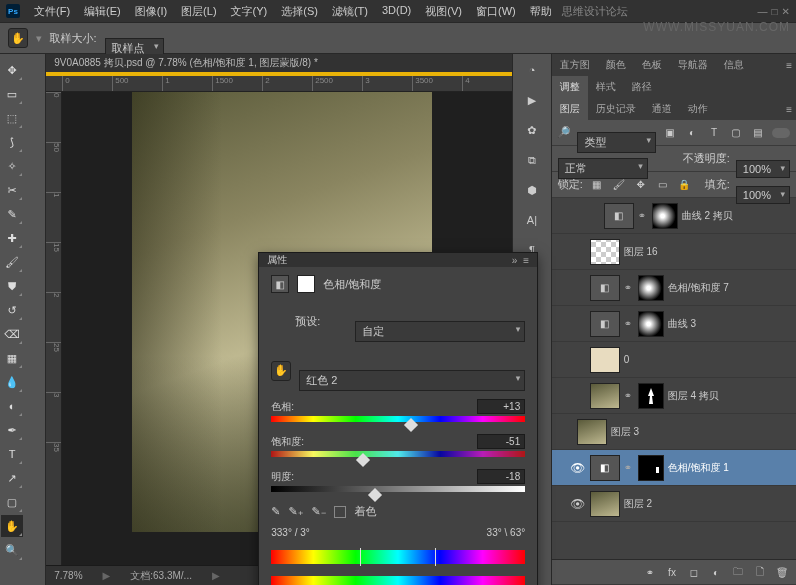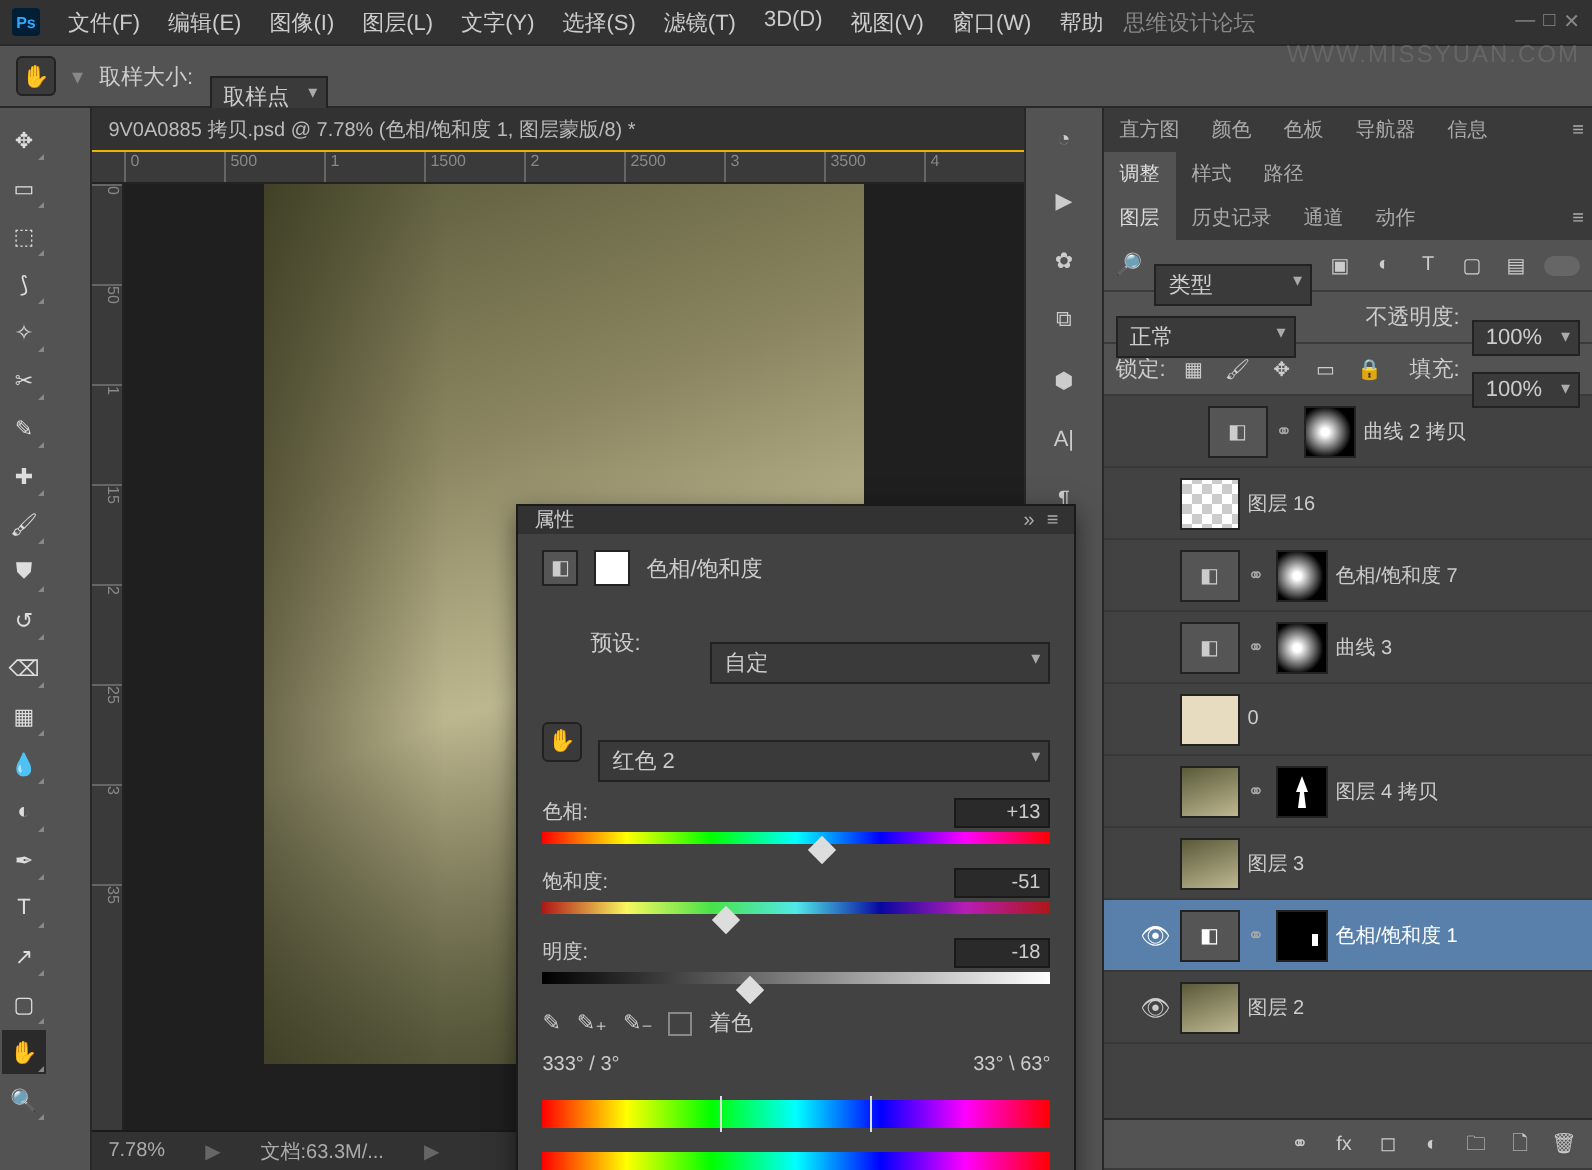--- a/index.html
+++ b/index.html
@@ -12,21 +12,21 @@
 .options-bar { height:32px; background:#535353; border-top:1px solid #282828; border-bottom:1px solid #282828; display:flex; align-items:center; padding:0 8px; gap:8px; }
 .hand-icon { width:20px; height:20px; background:#3a3a3a; border:1px solid #222; border-radius:3px; display:flex; align-items:center; justify-content:center; }
 .dropdown { background:#3a3a3a; border:1px solid #222; padding:2px 18px 2px 6px; position:relative;margin-top:20px; }
 .dropdown::after { content:"▾"; position:absolute; right:4px; top:2px; font-size:9px; color:#aaa; }
 .main { display:flex; height:531px; }
 .toolbox { width:48px; background:#535353; border-right:1px solid #282828; display:flex; flex-direction:column; flex-wrap:wrap; padding:4px 0; align-content:flex-start; }
 .tool { width:22px; height:22px; margin:1px; display:flex; align-items:center; justify-content:center; color:#ddd; cursor:pointer; position:relative; }
 .tool.active { background:#2a2a2a; }
 .tool::after { content:""; position:absolute; right:1px; bottom:1px; width:0; height:0; border-left:3px solid transparent; border-bottom:3px solid #888; }
 .doc-area { flex:1; background:#282828; display:flex; flex-direction:column; position:relative; }
-.doc-tab { height:22px; background:#323232; border-bottom:1px solid #eab308; display:flex; align-items:center; padding:0 8px; font-size:10px; color:#bbb; }
+.doc-tab { height:22px; background:#323232; border-bottom:4px solid #eab308; display:flex; align-items:center; padding:0 8px; font-size:10px; color:#bbb; }
 .ruler-h { height:16px; background:#3a3a3a; border-bottom:1px solid #222; display:flex; font-size:8px; color:#888; padding-left:16px; overflow:hidden; }
 .ruler-h span { width:50px; border-left:1px solid #666; padding-left:2px; }
 .canvas-wrap { flex:1; display:flex; }
 .ruler-v { width:16px; background:#3a3a3a; border-right:1px solid #222; display:flex; flex-direction:column; font-size:8px; color:#888; }
 .ruler-v span { height:50px; border-top:1px solid #666; writing-mode:vertical-rl; }
 .canvas { flex:1; background:#1f1f1f; position:relative; overflow:hidden; }
 .photo { position:absolute; left:70px; top:0; width:300px; height:440px; background:linear-gradient(160deg,#5a5a3a 0%,#8a8560 30%,#beb890 55%,#6a6548 100%); }
 .photo::before { content:""; position:absolute; inset:0; background:linear-gradient(90deg,rgba(40,40,20,.5) 0%,transparent 30%),linear-gradient(0deg,rgba(50,55,30,.6) 0%,transparent 40%); }
 .status-bar { height:20px; background:#323232; border-top:1px solid #1a1a1a; display:flex; align-items:center; padding:0 8px; font-size:10px; color:#aaa; gap:20px; }
 .right-panels { width:255px; background:#535353; border-left:1px solid #282828; display:flex; flex-direction:column; }
@@ -47,21 +47,21 @@
 .link { width:10px; font-size:10px; color:#aaa; }
 .lname { flex:1; font-size:10px; }
 .small-btn { width:16px; height:16px; display:flex; align-items:center; justify-content:center; font-size:10px; }
 .prop-panel { position:absolute; left:212px; top:198px; width:280px; height:350px; background:#424242; border:1px solid #1a1a1a; box-shadow:0 4px 12px rgba(0,0,0,.5); display:flex; flex-direction:column; z-index:10; }
 .prop-header { height:22px; background:#323232; display:flex; align-items:center; padding:0 8px; font-size:10px; }
 .prop-header .pclose { margin-left:auto; color:#aaa; }
 .prop-body { flex:1; padding:8px 12px; display:flex; flex-direction:column; gap:8px; font-size:11px; }
 .prop-row { display:flex; align-items:center; gap:8px; }
 .prop-label { width:52px; color:#ccc;margin-left:24px; }
 .slider-wrap { flex:1; display:flex; flex-direction:column; gap:2px; }
-.slider-top { display:flex; justify-content:space-between; font-size:10px; }
+.slider-top { display:flex; justify-content:space-between; font-size:10px;align-items:flex-end; }
 .slider-track { height:10px; position:relative; }
 .hue-grad { height:6px; background:linear-gradient(90deg,#f00,#ff0,#0f0,#0ff,#00f,#f0f,#f00); }
 .gray-grad { height:6px; background:linear-gradient(90deg,#000,#fff); }
 .thumb-handle { position:absolute; top:4px; width:10px; height:10px; background:#ddd; transform:translateX(-50%) rotate(45deg); }
 .color-strip { height:14px; background:linear-gradient(90deg,#f00,#ff0,#0f0,#0ff,#00f,#f0f,#f00); position:relative; margin-top:4px; }
 .prop-footer { height:26px; background:#323232; border-top:1px solid #222; display:flex; align-items:center; justify-content:flex-end; gap:8px; padding:0 8px; }
 .val-box { width:48px; text-align:right; background:#2a2a2a; border:1px solid #1a1a1a; padding:1px 4px; }
 .watermark { position:absolute; right:6px; top:20px; font-size:12px; color:#666; letter-spacing:1px; z-index:3; }
 </style>
 </head>
@@ -334,21 +334,21 @@
             <div class="eye"></div>
             <div class="thumb" style="background: linear-gradient(160deg, rgb(90, 90, 58), rgb(190, 184, 144));"></div>
             <div class="link">⚭</div>
             <div class="mask" style="background: rgb(0, 0, 0);">
               <svg width="12" height="20" viewBox="0 0 12 20">
                 <path d="M6 2 L9 10 L7 10 L8 18 L4 18 L5 10 L3 10 Z" fill="#fff"></path>
               </svg>
             </div>
             <div class="lname">图层 4 拷贝</div>
           </div>
-          <div class="layer" style="padding-left: 18px;">
+          <div class="layer" style="padding-left: 5px;">
             <div class="eye"></div>
             <div class="thumb" style="background: linear-gradient(160deg, rgb(90, 90, 58), rgb(190, 184, 144));"></div>
             <div class="lname">图层 3</div>
           </div>
           <div class="layer sel" style="padding-left: 18px;">
             <div class="eye">👁</div>
             <div class="thumb adj">◧</div>
             <div class="link">⚭</div>
             <div class="mask" style="background: rgb(0, 0, 0);">
               <div style="width:3px;height:6px;background:#fff;margin:4px 0 0 14px"></div>

